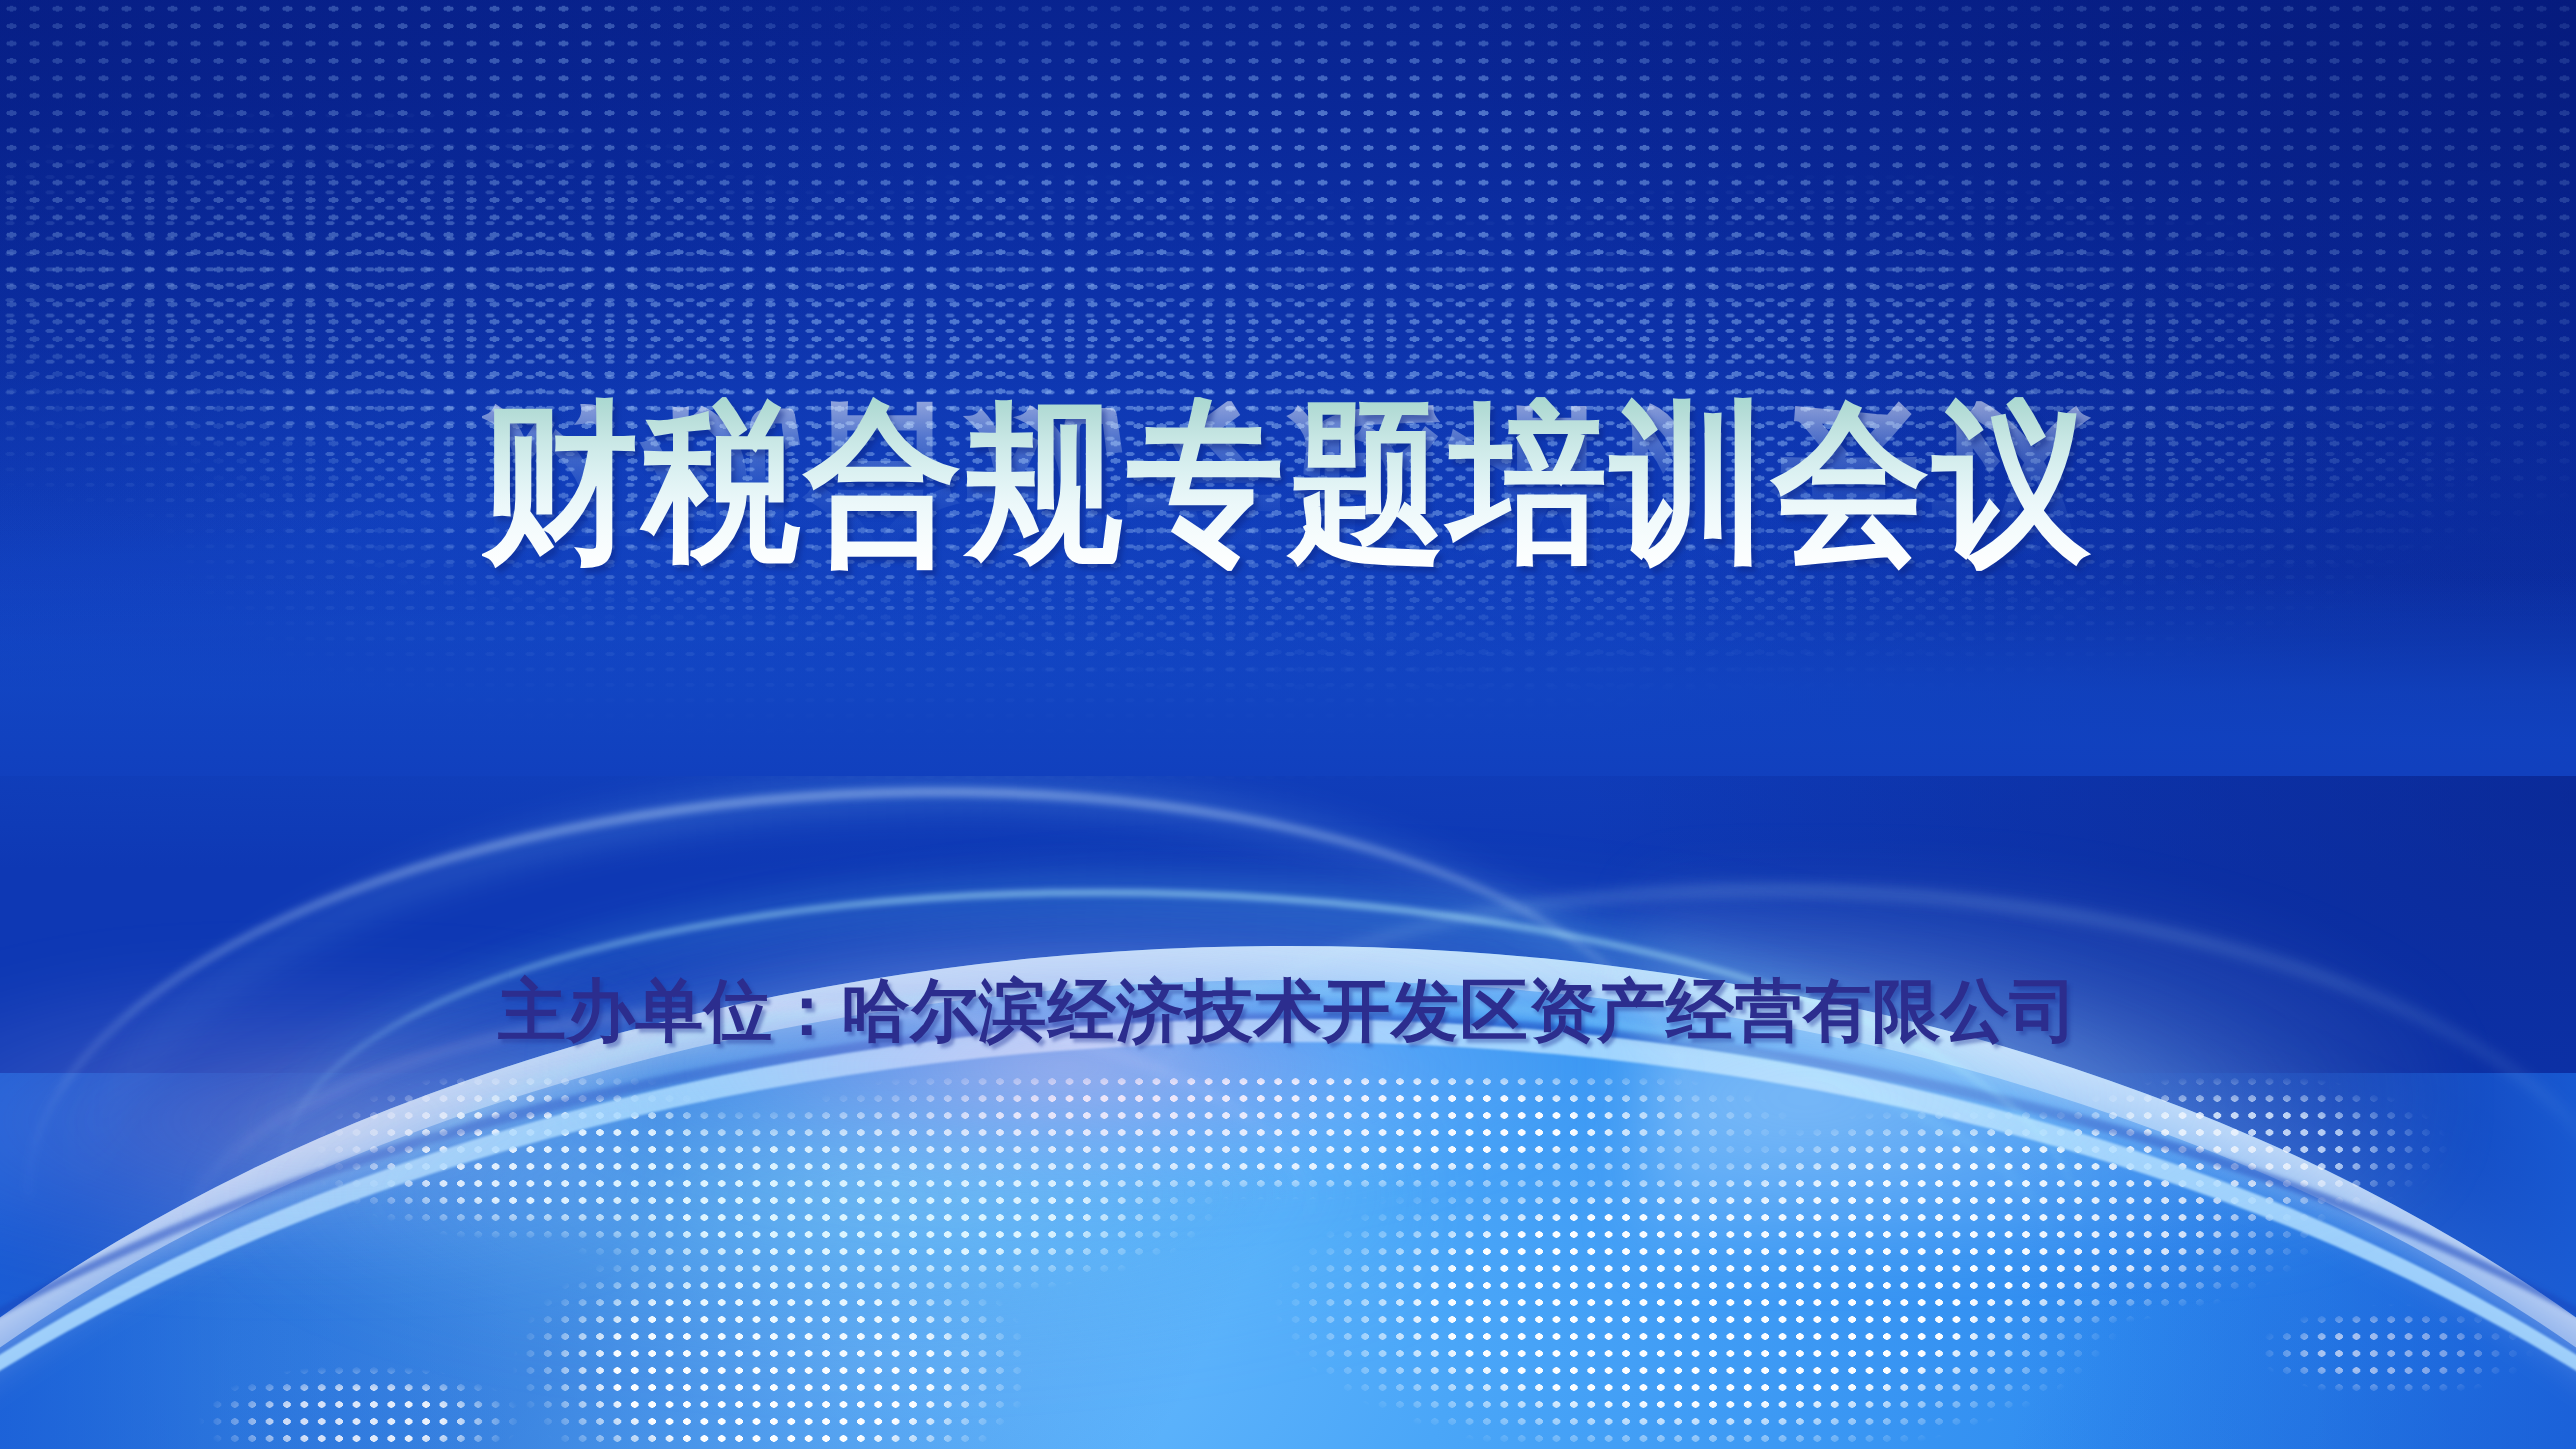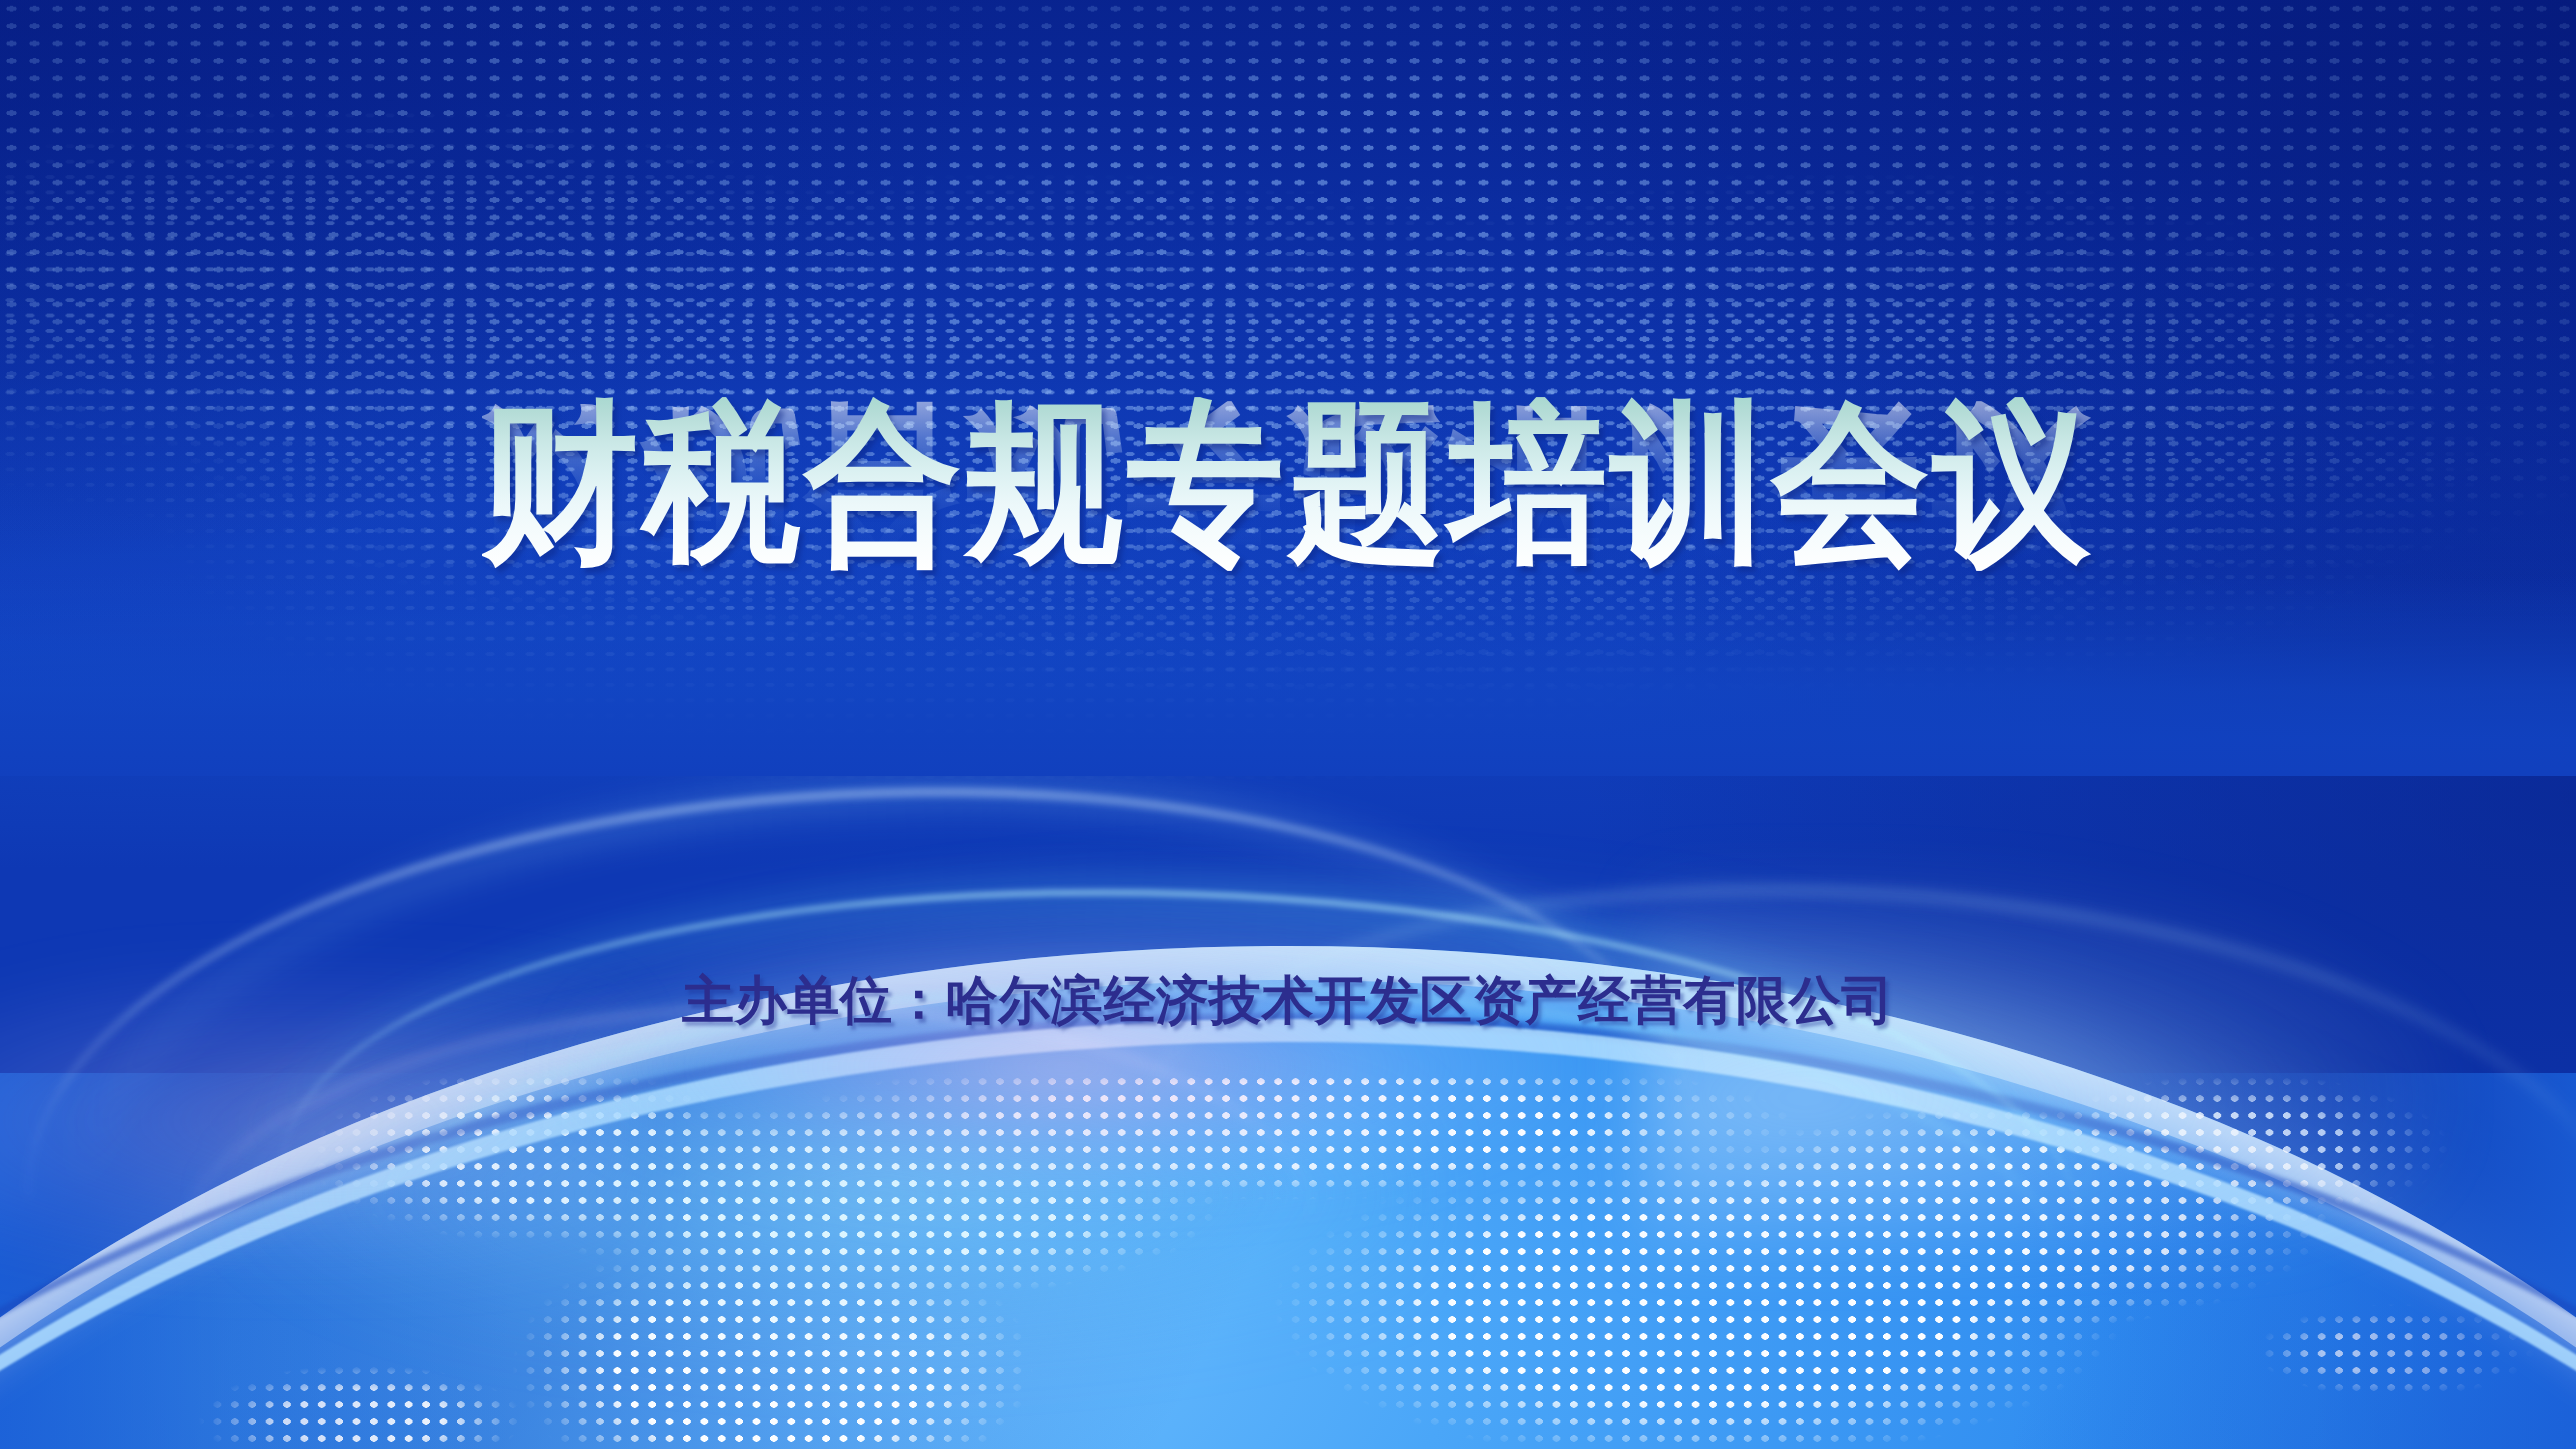--- a/index.html
+++ b/index.html
@@ -327,21 +327,21 @@
   
   #subtitle-block {
     position: absolute;
     left: 0; right: 0;
     top: 966px;
     text-align: center;
     z-index: 22;
   }
   .subtitle {
     font-family: "DejaVu Sans", "Liberation Sans", sans-serif;
-    font-size: 52px;
+    font-size: 68px;
     font-weight: bold;
     color: #2c2d8e;
     margin: 0;
     letter-spacing: 0.7px;
     text-shadow: 3.4px 4px 3.4px rgba(30,50,150,0.40);
     white-space: nowrap;
   }
   #subtitle-host { margin-bottom: 83px; }
   #subtitle-organizer .org-name { letter-spacing: 18px; }
 </style>

